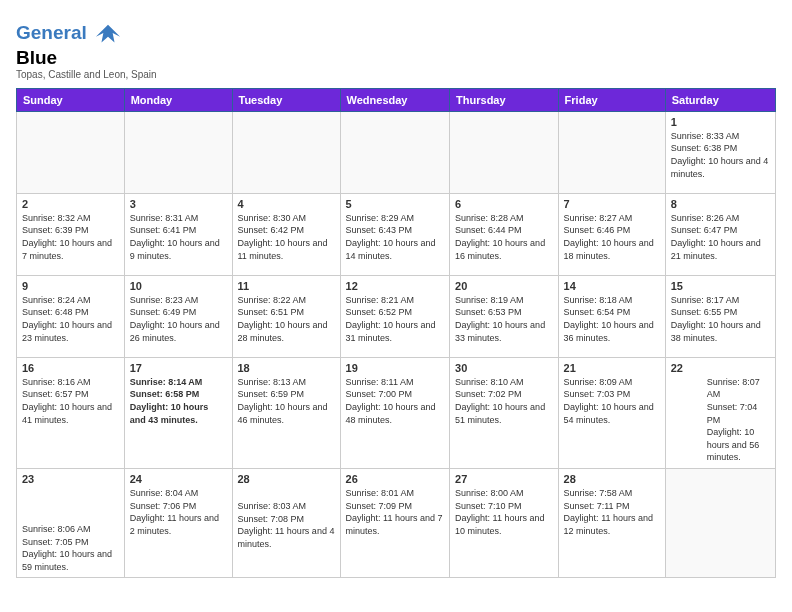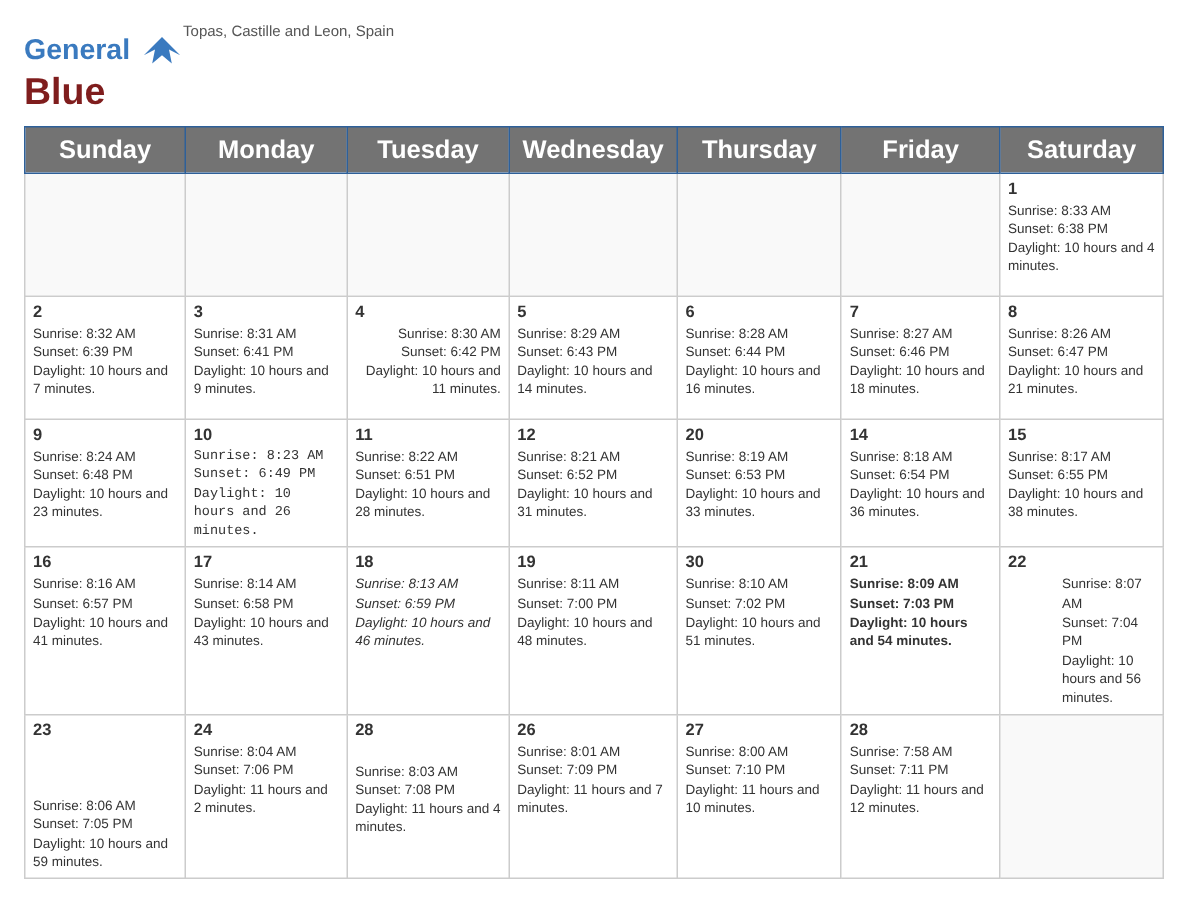--- a/index.html
+++ b/index.html
@@ -11,22 +11,24 @@
       overflow: hidden;
     }
     .page {
       width: 792px;
       min-height: 612px;
       background: #fff;
       padding: 16px 16px 10px 16px;
     }
     .header {
       display: flex;
+      justify-content: space-between;
       align-items: flex-start;
       margin-bottom: 8px;
+      flex-direction: column;
     }
     .logo {
       display: flex;
       align-items: center;
       margin-top: 4px;
     }
     .logo-icon {
       width: 28px;
       height: 28px;
       margin-left: 2px;
@@ -43,26 +45,26 @@
     .subtitle {
       font-size: 10px;
       color: #555;
     }
     .calendar {
       width: 100%;
       border-collapse: collapse;
       border: 1px solid #ccc;
     }
     .calendar th {
-      background: #737373;
+      background: #6d28d9;
       color: #fff;
-      font-size: 17px;
+      font-size: 11px;
       font-weight: bold;
       padding: 5px 6px;
-      text-align: center;
+      text-align: left;
       border: 1px solid #2e6099;
     }
     .calendar td {
       width: 113px;
       vertical-align: top;
       padding: 4px 5px;
       border: 1px solid #ccc;
       height: 82px;
       font-size: 9.5px;
       color: #333;
@@ -89,21 +91,21 @@
 <div class="page">
   <div class="header">
     <div class="logo">
       <div>
         <div style="font-size:19px;font-weight:bold;color:#333;line-height:1.15;">
           <span style="color:#3a7abf;">General</span>
           <svg class="logo-icon" viewBox="0 0 30 30" style="display:inline-block;vertical-align:middle;margin-left:2px;">
             <polygon points="15,5 28,18 20,14 22,24 15,18 8,24 10,14 2,18" fill="#3a7abf"></polygon>
           </svg>
         </div>
-        <div style="font-size:25px;font-weight:bold;color:#7f1d1d;line-height:1.1;">Blue</div>
+        <div style="font-size:19px;font-weight:bold;color:#000000;line-height:1.1;">Blue</div>
       </div>
     </div>
     <div class="title-block">
       <div class="subtitle">Topas, Castille and Leon, Spain</div>
     </div>
   </div>
 
   <table class="calendar">
     <thead>
       <tr>
@@ -139,21 +141,21 @@
 Daylight: 10 hours and 7 minutes.</div>
           </td>
           <td>
             <span class="day-number">3</span>
             <div class="day-info" style="white-space: pre-line;">Sunrise: 8:31 AM
 Sunset: 6:41 PM
 Daylight: 10 hours and 9 minutes.</div>
           </td>
           <td>
             <span class="day-number">4</span>
-            <div class="day-info" style="white-space: pre-line; text-align: right;">Sunrise: 8:30 AM
+            <div class="day-info" style="white-space: pre-line;">Sunrise: 8:30 AM
 Sunset: 6:42 PM
 Daylight: 10 hours and 11 minutes.</div>
           </td>
           <td>
             <span class="day-number">5</span>
             <div class="day-info" style="white-space: pre-line;">Sunrise: 8:29 AM
 Sunset: 6:43 PM
 Daylight: 10 hours and 14 minutes.</div>
           </td>
           <td>
@@ -177,21 +179,21 @@
         </tr>
         <tr>
           <td>
             <span class="day-number">9</span>
             <div class="day-info" style="white-space: pre-line;">Sunrise: 8:24 AM
 Sunset: 6:48 PM
 Daylight: 10 hours and 23 minutes.</div>
           </td>
           <td>
             <span class="day-number">10</span>
-            <div class="day-info" style="white-space: pre-line; font-family: Liberation Mono, monospace;">Sunrise: 8:23 AM
+            <div class="day-info" style="white-space: pre-line;">Sunrise: 8:23 AM
 Sunset: 6:49 PM
 Daylight: 10 hours and 26 minutes.</div>
           </td>
           <td>
             <span class="day-number">11</span>
             <div class="day-info" style="white-space: pre-line;">Sunrise: 8:22 AM
 Sunset: 6:51 PM
 Daylight: 10 hours and 28 minutes.</div>
           </td>
           <td>
@@ -221,45 +223,45 @@
         </tr>
         <tr>
           <td>
             <span class="day-number">16</span>
             <div class="day-info" style="white-space: pre-line;">Sunrise: 8:16 AM
 Sunset: 6:57 PM
 Daylight: 10 hours and 41 minutes.</div>
           </td>
           <td>
             <span class="day-number">17</span>
-            <div class="day-info" style="white-space: pre-line;">Sunrise: 8:14 AM
+            <div class="day-info" style="white-space: pre-line; font-weight: bold;">Sunrise: 8:14 AM
 Sunset: 6:58 PM
 Daylight: 10 hours and 43 minutes.</div>
           </td>
           <td>
             <span class="day-number">18</span>
-            <div class="day-info" style="white-space: pre-line; font-style: italic;">Sunrise: 8:13 AM
+            <div class="day-info" style="white-space: pre-line;">Sunrise: 8:13 AM
 Sunset: 6:59 PM
 Daylight: 10 hours and 46 minutes.</div>
           </td>
           <td>
             <span class="day-number">19</span>
             <div class="day-info" style="white-space: pre-line;">Sunrise: 8:11 AM
 Sunset: 7:00 PM
 Daylight: 10 hours and 48 minutes.</div>
           </td>
           <td>
             <span class="day-number">30</span>
             <div class="day-info" style="white-space: pre-line;">Sunrise: 8:10 AM
 Sunset: 7:02 PM
 Daylight: 10 hours and 51 minutes.</div>
           </td>
           <td>
             <span class="day-number">21</span>
-            <div class="day-info" style="white-space: pre-line; font-weight: bold;">Sunrise: 8:09 AM
+            <div class="day-info" style="white-space: pre-line;">Sunrise: 8:09 AM
 Sunset: 7:03 PM
 Daylight: 10 hours and 54 minutes.</div>
           </td>
           <td>
             <span class="day-number">22</span>
             <div class="day-info" style="white-space: pre-line; margin-left: 36px;">Sunrise: 8:07 AM
 Sunset: 7:04 PM
 Daylight: 10 hours and 56 minutes.</div>
           </td>
         </tr>

